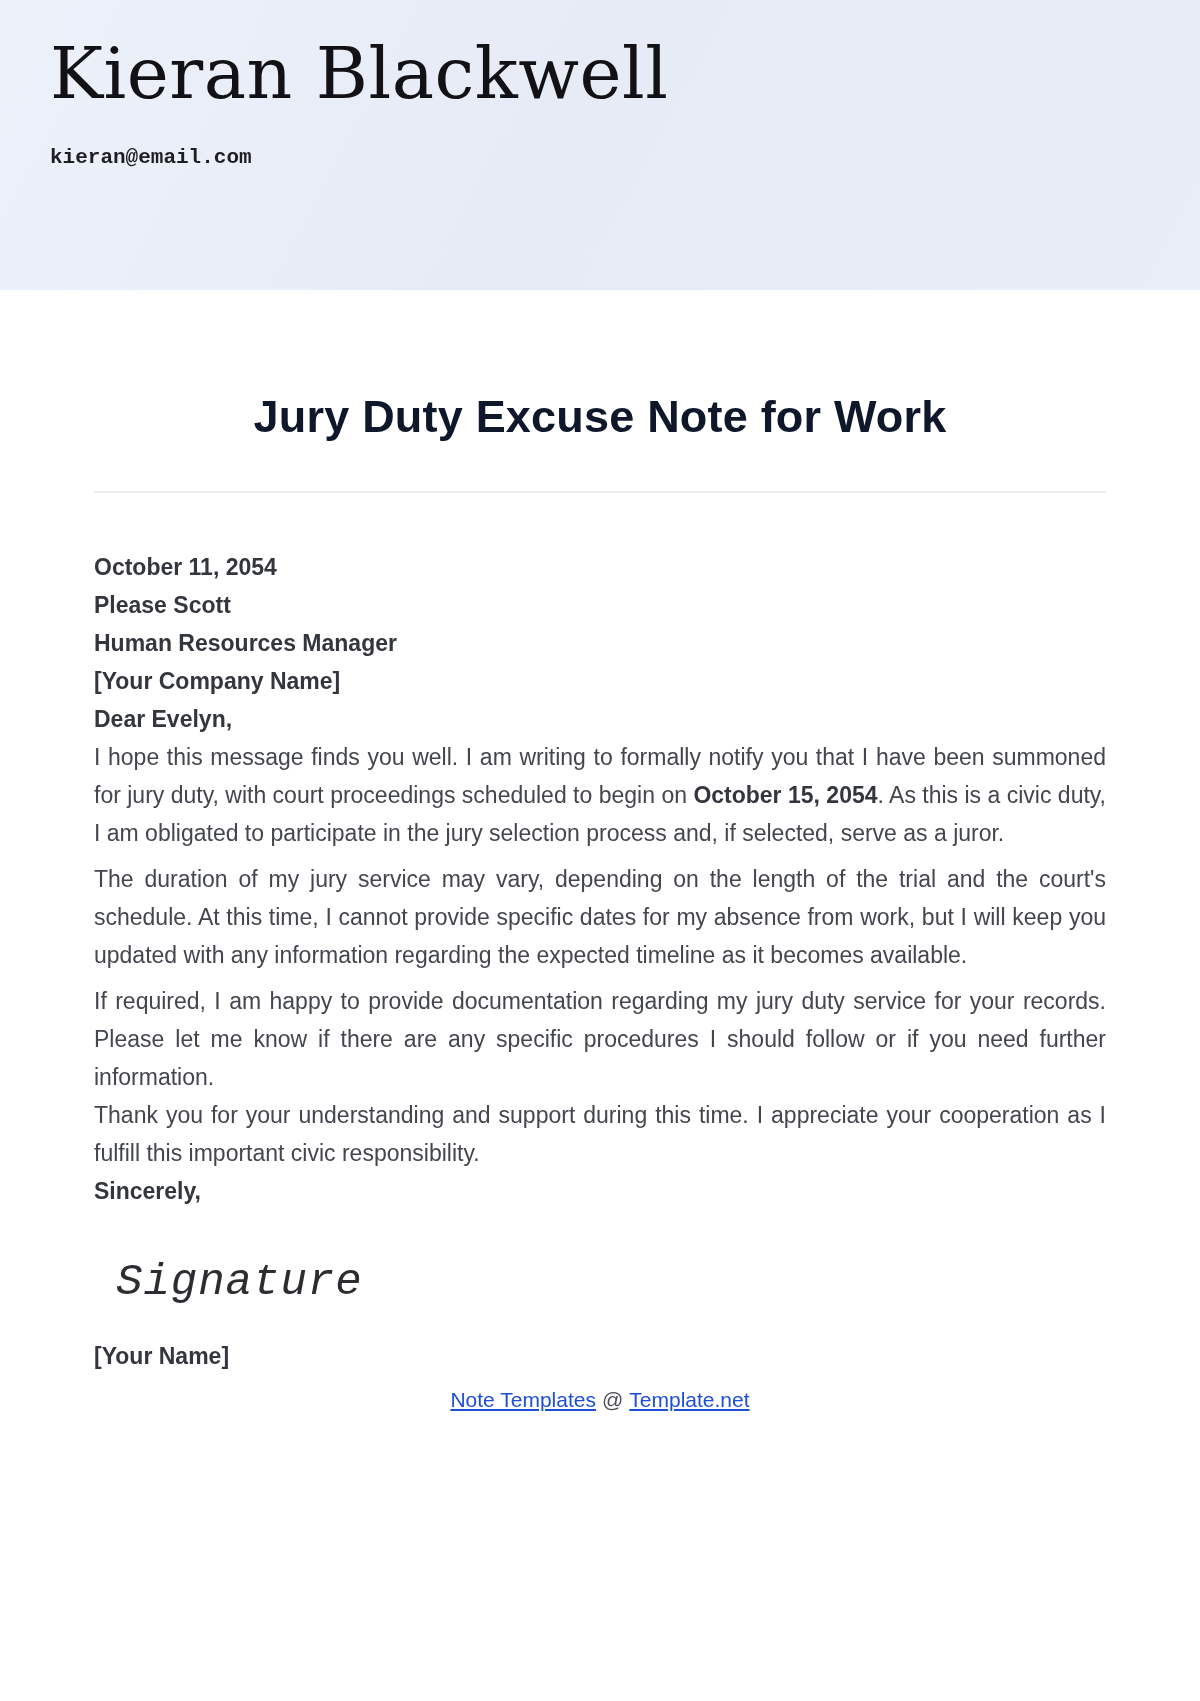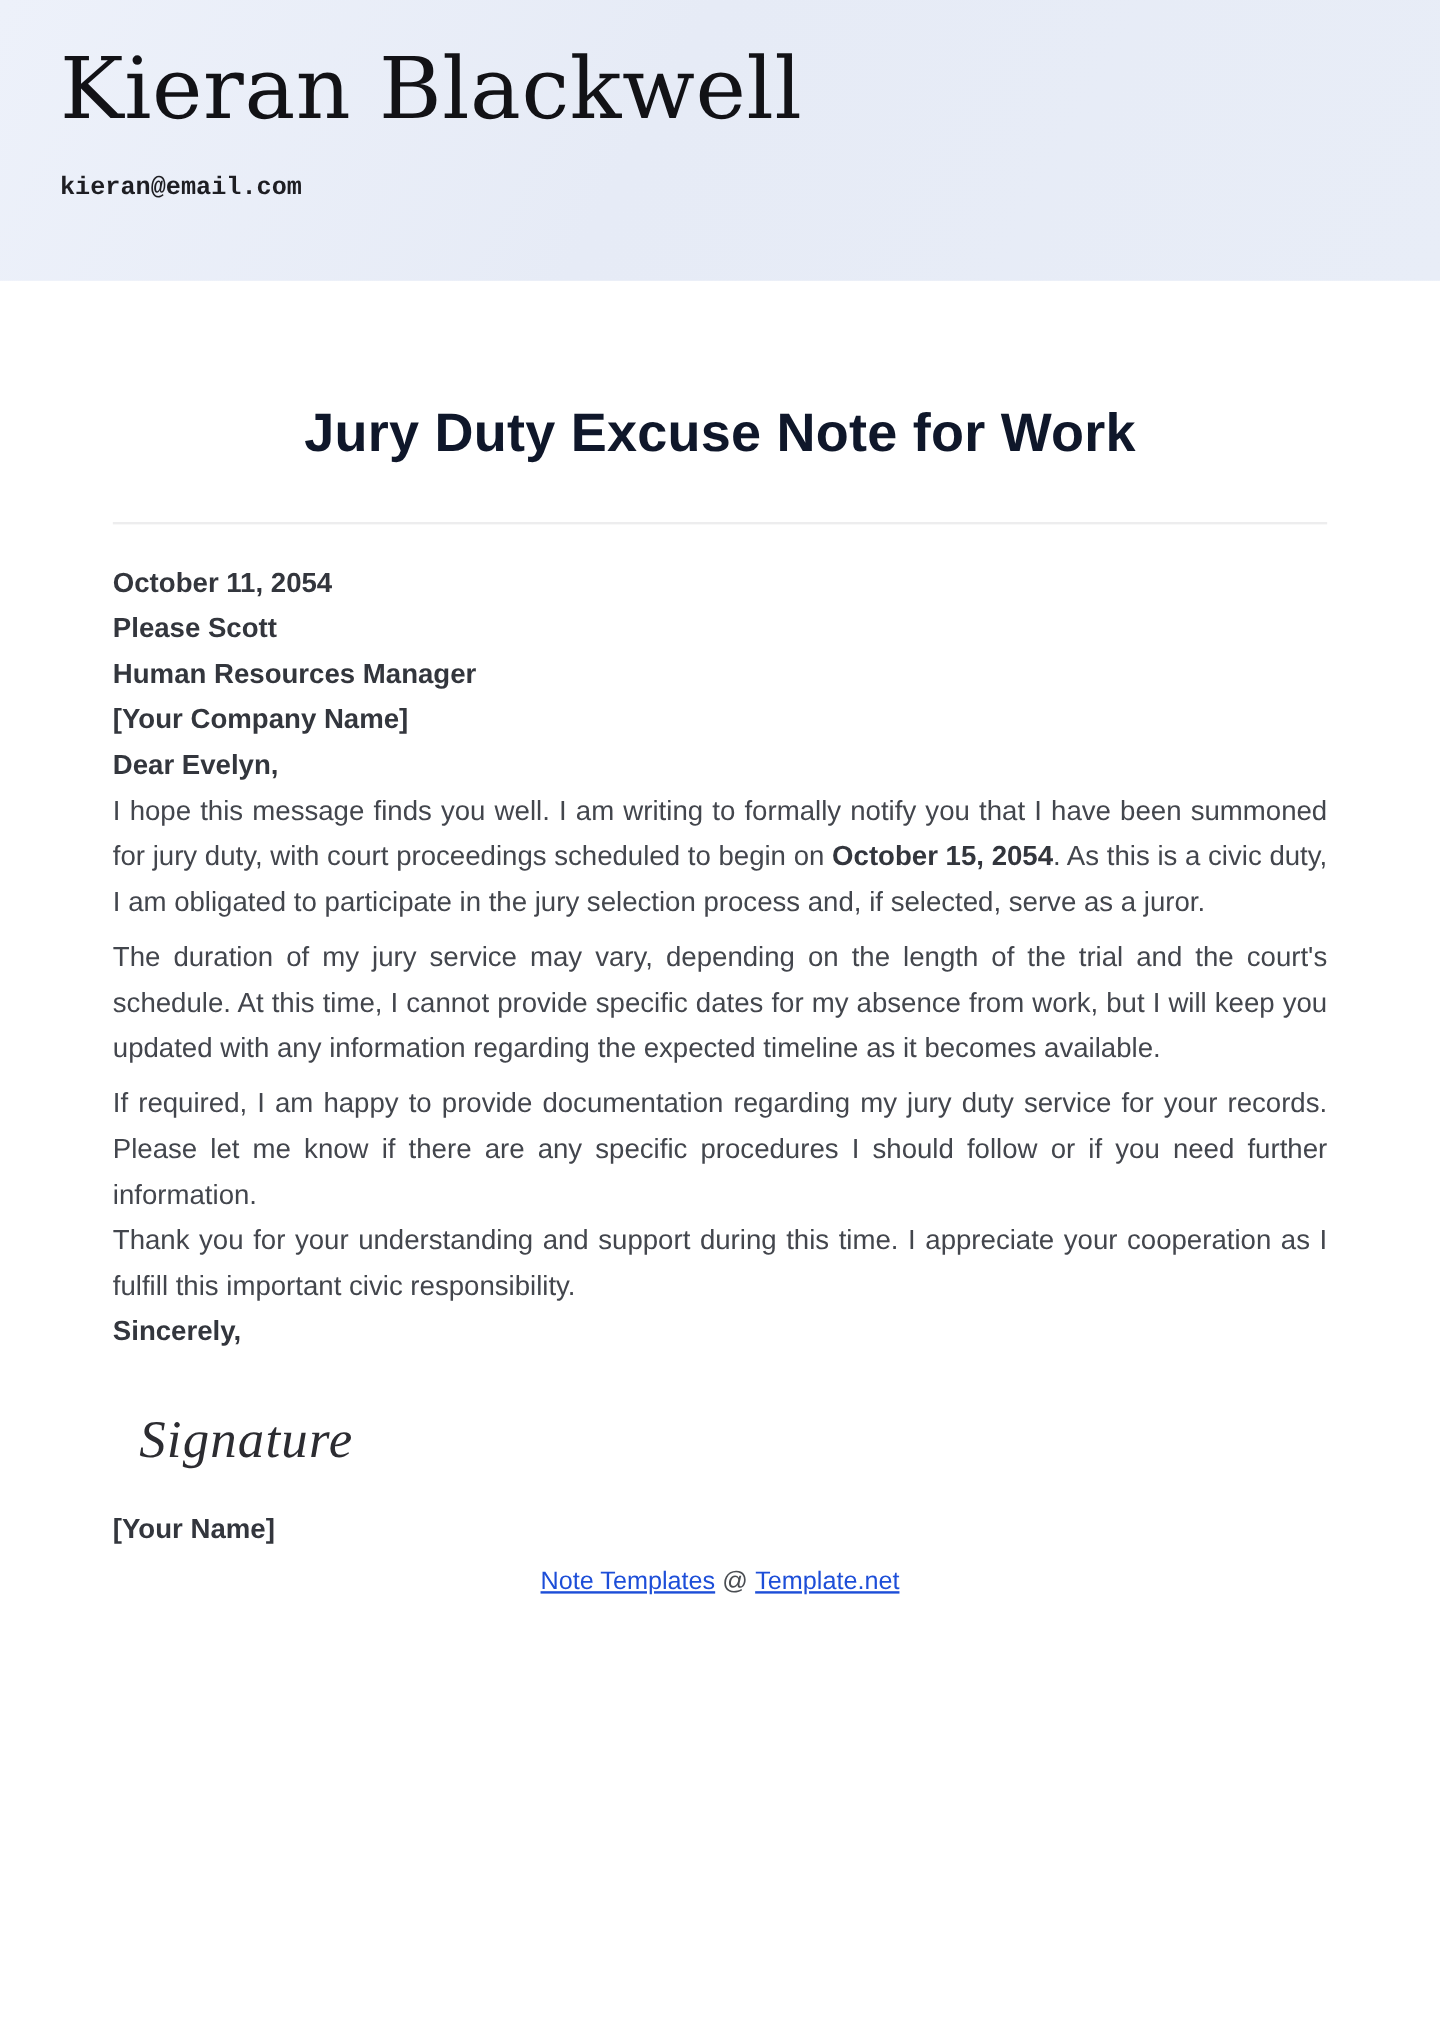--- a/index.html
+++ b/index.html
@@ -9,21 +9,21 @@
     width: 1200px;
     height: 1701px;
     margin: 0 auto;
     background: #ffffff;
     font-family: "Liberation Sans", sans-serif;
     overflow: hidden;
   }
 
   
   .masthead {
-    height: 234px;
+    height: 290px;
     padding: 38px 40px 0 50px;
     background: linear-gradient(118deg, #edf1fa 0%, #e6ebf6 45%, #e8edf7 100%);
   }
   .masthead h1 {
     margin: 0;
     font-family: "DejaVu Serif", serif;
     font-weight: 500;
     font-size: 71px;
     line-height: 1.0;
     color: #121216;
@@ -58,38 +58,38 @@
     letter-spacing: 0.2px;
   }
 
   .divider {
     border: none;
     height: 2px;
     background: #ededee;
     margin: 52px 0 0 0;
   }
 
-  .letter { margin-top: 29px; }
+  .letter { margin-top: 55px; }
   .letter p {
     margin: 0;
     font-size: 23px;
     line-height: 38px;
     color: #43464d;
   }
   .letter p.meta {
     font-weight: 700;
     color: #33363d;
   }
   .letter p.para { text-align: justify; }
   .letter p.para strong { font-weight: 700; color: #33363d; }
   .letter p.gap { margin-top: 8px; }
 
   .signature {
     margin: 46px 0 0 22px;
-    font-family: Liberation Serif, serif;
+    font-family: Liberation Mono, monospace;
     font-style: italic;
     font-size: 44px;
     line-height: 1.2;
     color: #2c2c31;
     letter-spacing: 1px;
   }
 
   .your-name { margin-top: 28px !important; }
 
   .footer {

